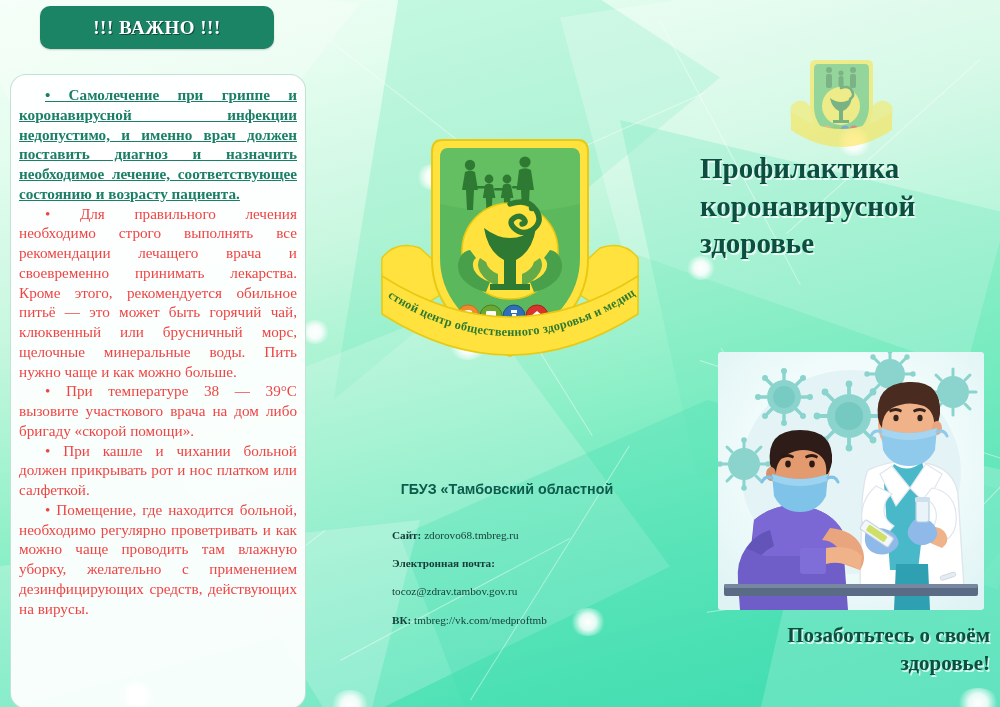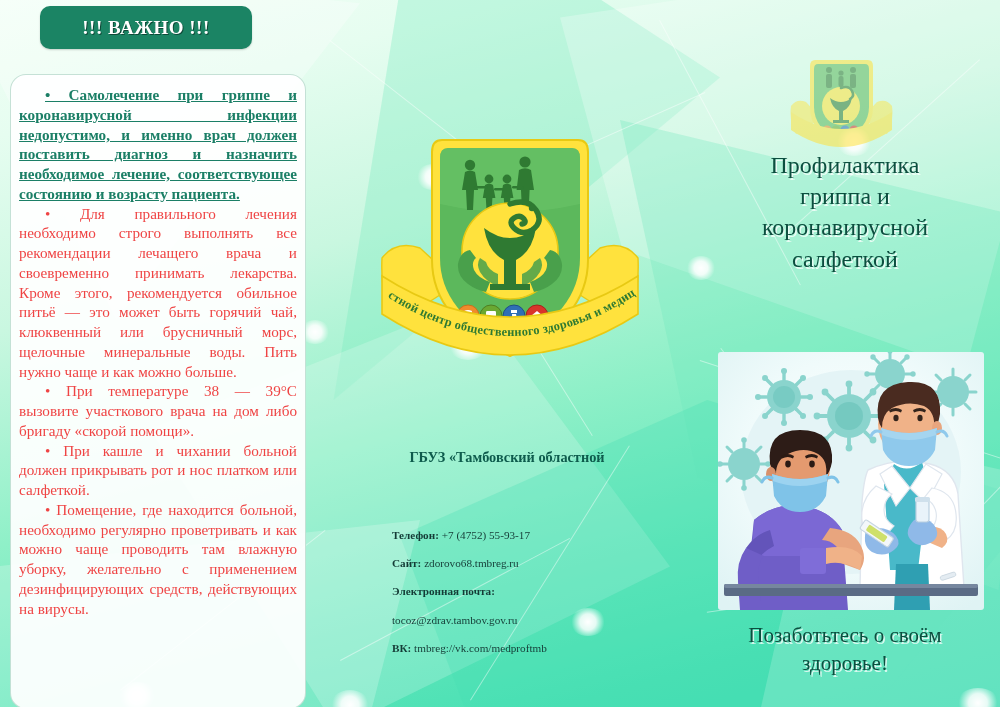--- a/index.html
+++ b/index.html
@@ -15,21 +15,21 @@
       linear-gradient(165deg,#f2fff6 0%, #e6fdf0 14%, #c9f7e0 34%, #8ff0c8 56%, #63e7bb 74%, #49e0b4 88%, #3fdcb2 100%);
   }
   
   .bg-layer{position:absolute;inset:0;overflow:hidden;pointer-events:none;}
   .poly{position:absolute;}
   .line{position:absolute;background:rgba(255,255,255,.45);height:1px;transform-origin:0 0;}
   .dot{position:absolute;border-radius:50%;background:radial-gradient(circle,#ffffff 0%,rgba(255,255,255,.85) 35%,rgba(255,255,255,0) 72%);}
 
   
   #important-badge{
-    position:absolute;left:40px;top:6px;width:212px;height:43px;
+    position:absolute;left:40px;top:6px;width:234px;height:43px;
     background:#1b8464;border-radius:10px;
     display:flex;align-items:center;justify-content:center;
     box-shadow:0 1px 2px rgba(0,0,0,.18);
   }
   #important-badge span{
     color:#ffffff;font-weight:bold;font-size:19px;letter-spacing:.5px;
     text-shadow:1px 1px 0 rgba(0,0,0,.45);
     font-family:"Liberation Serif", serif;
   }
   #text-panel{
@@ -52,47 +52,47 @@
   }
   #text-panel p.lead{
     font-weight:bold;
     text-decoration:underline;
     color:#1b7f66;
   }
 
   
   #emblem-wrap{position:absolute;left:380px;top:108px;width:260px;height:265px;}
   #org-name{
-    position:absolute;left:372px;top:448px;width:270px;
+    position:absolute;left:372px;top:480px;width:270px;
     text-align:center;color:#0d5b4c;font-weight:bold;font-size:14.3px;
-    line-height:1.30;font-family:Liberation Serif, serif;
+    line-height:1.30;font-family:Liberation Sans, sans-serif;
   }
   #contacts{
     position:absolute;left:392px;top:530px;width:280px;
     color:#143b36;font-size:11.2px;line-height:1.0;
     font-family:"Liberation Serif", serif;
   }
   #contacts .row{margin-bottom:17px;white-space:nowrap;}
   #contacts .lbl{font-weight:bold;}
 
   
   #corner-logo{position:absolute;left:789px;top:48px;width:105px;height:105px;opacity:.55;}
   #main-title{
     position:absolute;left:700px;top:150px;width:290px;
-    text-align:center;color:#0c4e3f;font-weight:normal;font-size:24px;
+    color:#0c4e3f;font-weight:bold;font-size:29px;
     line-height:1.30;font-family:"Liberation Serif", serif;
     text-shadow:1.5px 1.5px 0 rgba(255,255,255,.75);
   }
   #photo{
     position:absolute;left:718px;top:352px;width:266px;height:258px;
     overflow:hidden;border-radius:3px;
   }
   #tagline{
     position:absolute;left:700px;top:622px;width:290px;
-    text-align:center;color:#0c4e3f;font-weight:normal;font-size:21px;
+    text-align:right;color:#0c4e3f;font-weight:bold;font-size:21px;
     line-height:1.32;font-family:"Liberation Serif", serif;
     text-shadow:1.5px 1.5px 0 rgba(255,255,255,.75);
   }
 </style>
 </head>
 <body>
 
 <div id="page">
 
   <div class="bg-layer">
@@ -217,24 +217,20 @@
         <textPath href="#bannerArc" startOffset="50%" text-anchor="middle">ГБУЗ "Тамбовский областной центр общественного здоровья и медицинской профилактики"</textPath>
       </text>
     </svg>
   </div>
 
   <div id="org-name">
     <div>ГБУЗ «Тамбовский областной</div>
   </div>
 
   <div id="contacts">
-    <div class="row">
-      <span class="lbl">Телефон:</span>
-      <span>+7 (4752) 55-93-17</span>
-    </div>
     <div class="row">
       <span class="lbl">Сайт:</span>
       <span>zdorovo68.tmbreg.ru</span>
     </div>
     <div class="row">
       <span class="lbl">Электронная почта:</span>
     </div>
     <div class="row">
       <span>tocoz@zdrav.tambov.gov.ru</span>
     </div>
@@ -268,23 +264,22 @@
         <circle cx="47" cy="82" r="4.6" fill="#6aa832"></circle>
         <circle cx="56" cy="82" r="4.6" fill="#2f6fb5"></circle>
         <circle cx="65" cy="82" r="4.6" fill="#d9342b"></circle>
       </g>
       <path d="M2,64 Q52,98 103,64 L103,82 Q52,116 2,82 Z" fill="#ffe23d"></path>
     </svg>
   </div>
 
   <div id="main-title">
     <div>Профилактика</div>
-    <div>гриппа и</div>
     <div>коронавирусной</div>
-    <div>салфеткой</div>
+    <div>здоровье</div>
   </div>
 
   <div id="photo">
     <svg viewBox="0 0 266 258" width="266" height="258">
       <defs>
         <radialGradient id="photoBg" cx="50%" cy="42%" r="72%">
           <stop offset="0%" stop-color="#ffffff"></stop>
           <stop offset="55%" stop-color="#f0fbfb"></stop>
           <stop offset="100%" stop-color="#dff3f4"></stop>
         </radialGradient>

